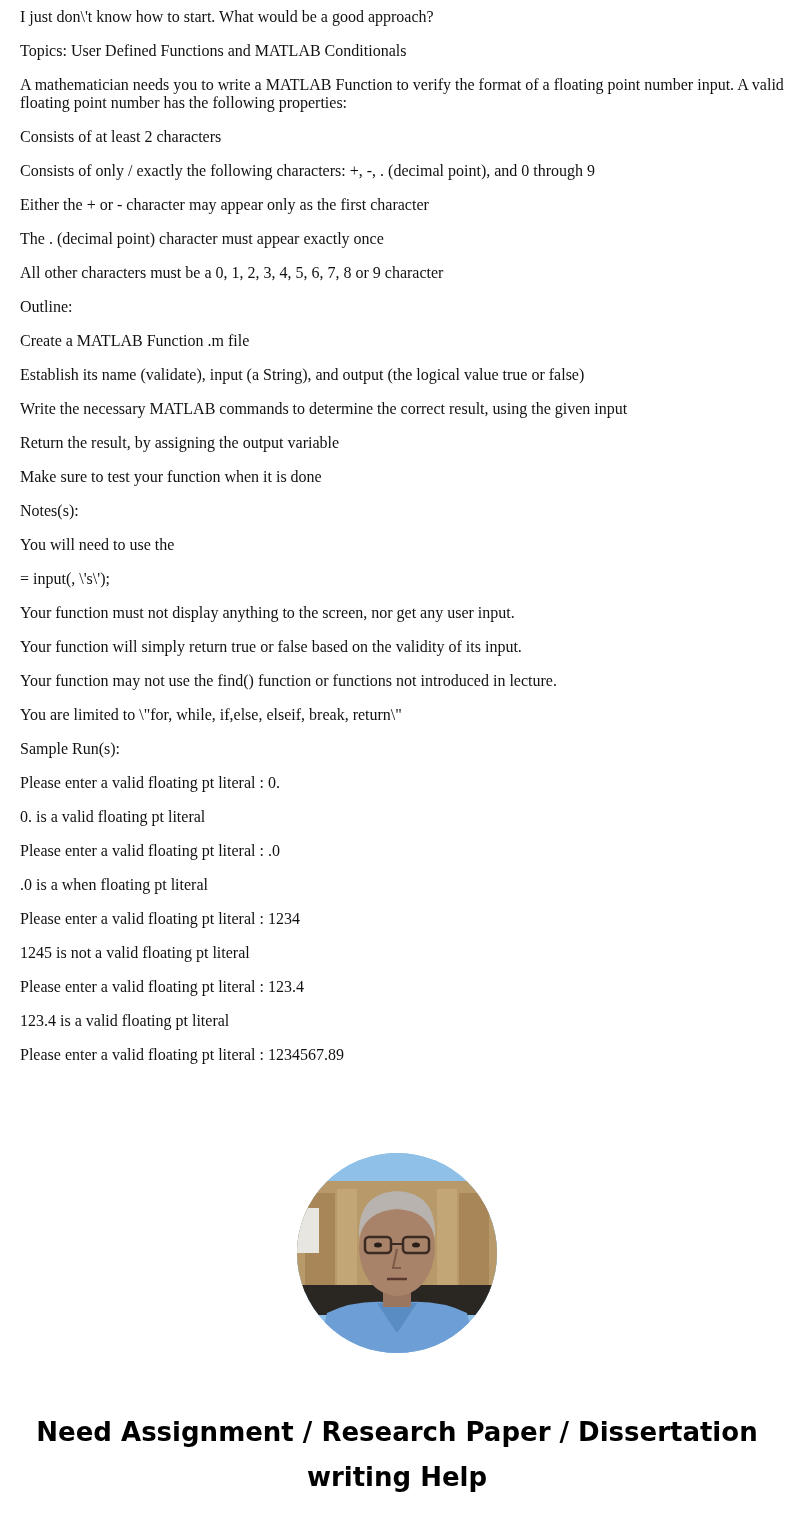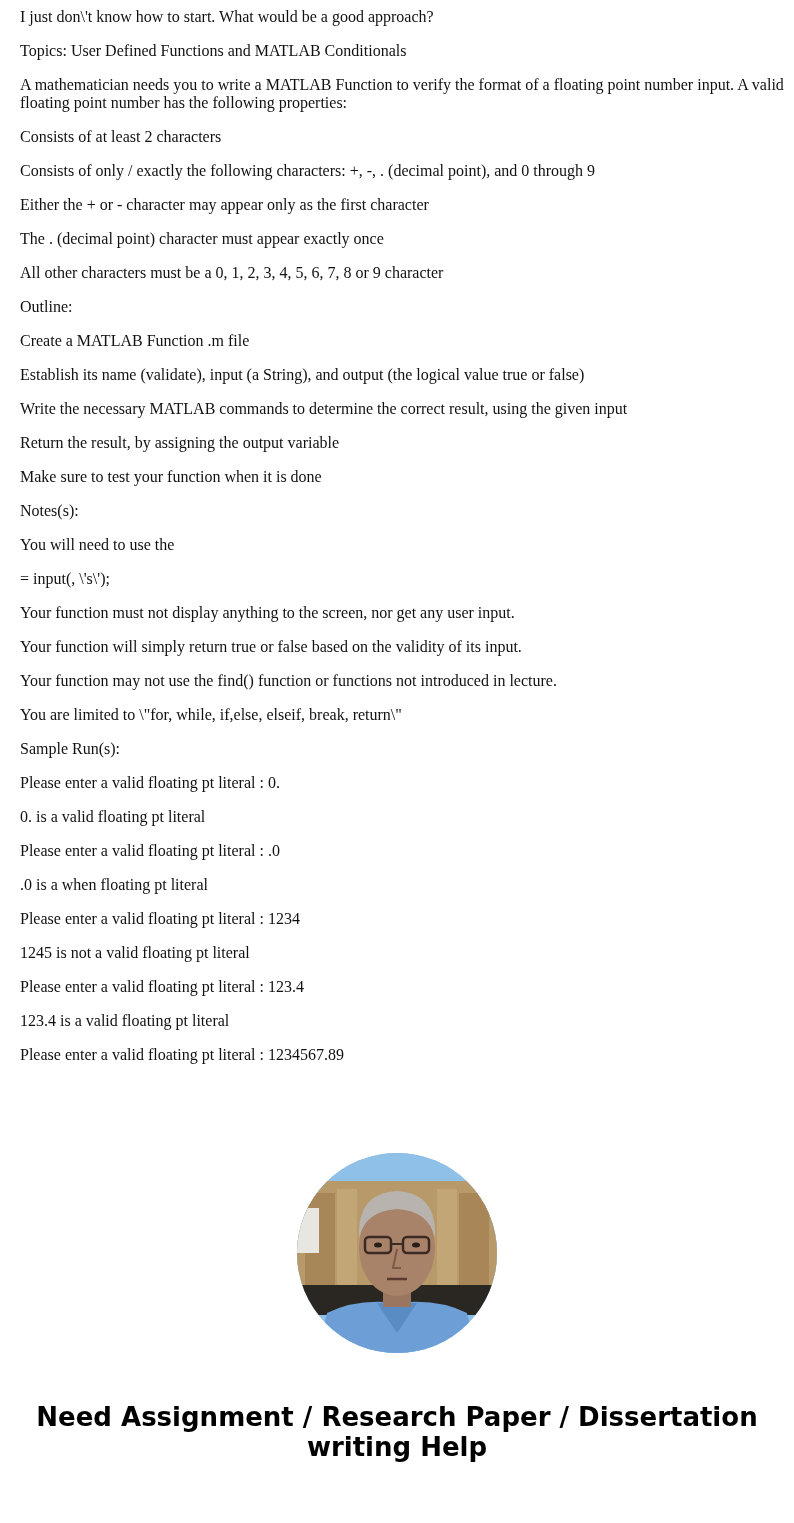--- a/index.html
+++ b/index.html
@@ -51,21 +51,21 @@
       top: 1402px;
       width: 794px;
       text-align: center;
       font-family: "DejaVu Sans", sans-serif;
       font-weight: bold;
       font-size: 26px;
       line-height: 30px;
       color: #000000;
     }
     .footer div {
-      margin: 0;
+      margin: 15px;
     }
   </style>
 </head>
 <body>
 
 <div class="doc">
   <p>I just don\'t know how to start. What would be a good approach?</p>
   <p>Topics: User Defined Functions and MATLAB Conditionals</p>
   <p>A mathematician needs you to write a MATLAB Function to verify the format of a floating point number input. A valid floating point number has the following properties:</p>
   <p>Consists of at least 2 characters</p>

